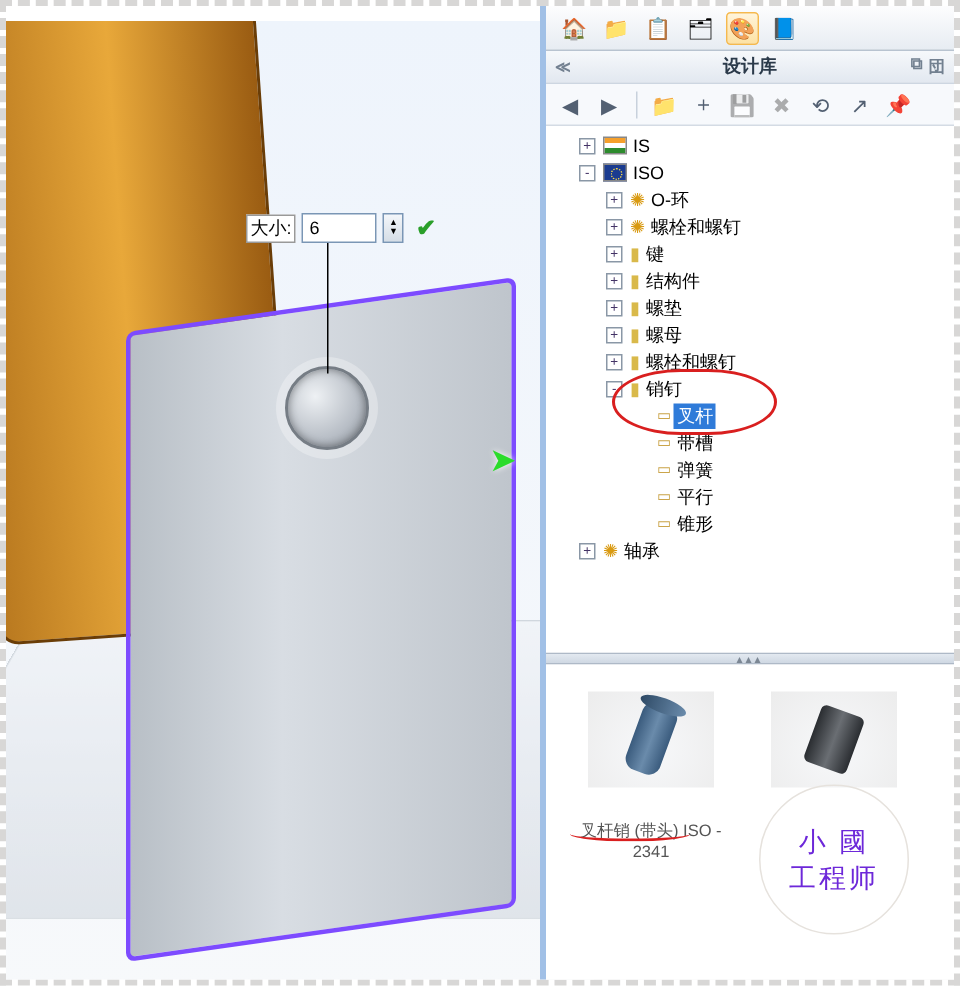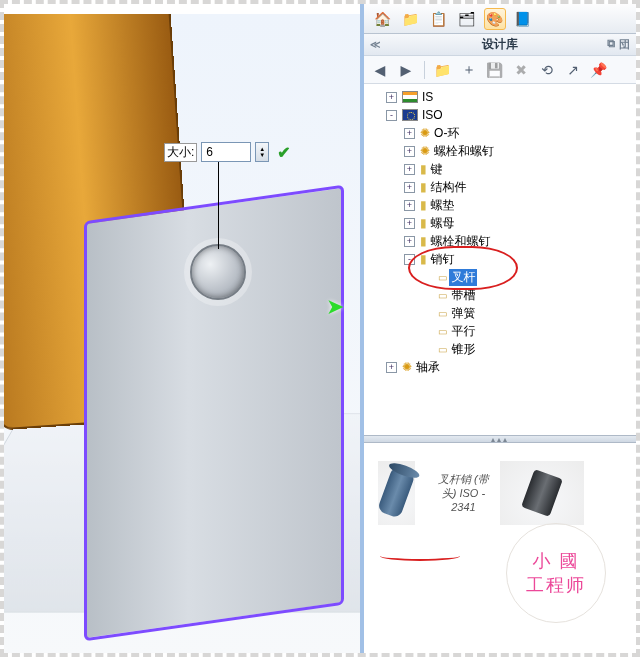--- a/index.html
+++ b/index.html
@@ -10,21 +10,21 @@
   .clamp-base { position:absolute; left:80px; bottom:40px; width:260px; height:420px; border:3px solid #7d4bff; background:linear-gradient(90deg,#b8bfc6,#d8dde3 40%,#bfc5cc); transform:skewY(-8deg); border-radius:6px; }
   .clamp-handle { position:absolute; left:-20px; top:-20px; width:200px; height:430px; background:linear-gradient(90deg,#b8781f,#e8a83a,#9a5c12); border:2px solid #6a3d07; border-radius:14px; transform:rotate(-4deg); }
   .clamp-pin { position:absolute; left:186px; top:230px; width:56px; height:56px; border-radius:50%; background:radial-gradient(circle at 35% 35%, #eef1f4, #b8bec6 60%, #888f97); border:2px solid #767d85; box-shadow:0 0 0 6px rgba(255,255,255,.3), inset 0 0 6px rgba(0,0,0,.4); }
   .dim-leader { position:absolute; left:214px; top:148px; width:1px; height:87px; background:#000; }
   .dim-box { position:absolute; left:160px; top:128px; display:flex; align-items:center; gap:4px; }
   .dim-label { font-size:12px; background:#fff; padding:0 2px; border:1px solid #999; }
   .dim-input { width:50px; height:20px; border:1px solid #7a96b5; font-size:12px; padding:0 4px; }
   .dim-spin { width:14px; height:20px; background:linear-gradient(#f3f6fa,#d5dde6); border:1px solid #7a96b5; display:flex; flex-direction:column; justify-content:center; align-items:center; font-size:6px; line-height:6px; cursor:pointer;}
   .dim-check { color:#2a9f2a; font-size:16px; font-weight:bold; cursor:pointer; margin-left:4px; }
   .green-arrow { position:absolute; left:322px; top:280px; color:#2bdc2b; font-size:22px; text-shadow:0 0 4px #fff; }
-  .watermark { position:absolute; right:30px; bottom:30px; width:100px; height:100px; border:1px solid #e6e2dd; border-radius:50%; display:flex; flex-direction:column; justify-content:center; align-items:center; color:#ec4899; font-size:18px; letter-spacing:2px; z-index:50; }
+  .watermark { position:absolute; right:30px; bottom:30px; width:100px; height:100px; border:1px solid #e6e2dd; border-radius:50%; display:flex; flex-direction:column; justify-content:center; align-items:center; color:#6d28d9; font-size:18px; letter-spacing:2px; z-index:50; }
   .sidepanel { position:absolute; right:0; top:0; width:276px; height:649px; background:#f4f4f4; border-left:4px solid #a1c0e6; display:flex; flex-direction:column; }
   .tabbar { height:30px; background:linear-gradient(#fdfdfe,#e7ecf2); border-bottom:1px solid #b8c3d0; display:flex; align-items:center; gap:6px; padding:0 8px; }
   .tabbar .ticon { width:22px; height:22px; display:flex; align-items:center; justify-content:center; border:1px solid transparent; border-radius:3px; font-size:14px; cursor:pointer;}
   .tabbar .active { border-color:#f6b94d; background:linear-gradient(#fff4db,#fde2a4); }
   .panel-title { height:22px; background:linear-gradient(#f6f8fb,#e2e8f0); border-bottom:1px solid #cdd6e1; display:flex; align-items:center; justify-content:center; position:relative; font-size:12px; font-weight:bold; color:#2b3a4a;}
   .panel-title .pleft{ position:absolute; left:6px; font-size:10px; color:#728090;}
   .panel-title .pright{ position:absolute; right:6px; display:flex; gap:4px; }
   .panel-title .pright span{ font-size:11px; color:#728090; cursor:pointer;}
   .toolbar { height:28px; display:flex; align-items:center; gap:6px; padding:3px 6px; background:#f7f9fc; border-bottom:1px solid #d4dbe4; }
   .tb-btn { width:20px; height:20px; display:flex; align-items:center; justify-content:center; border-radius:3px; cursor:pointer; font-size:14px; color:#536072;}
@@ -38,21 +38,21 @@
   .ic-eu{ width:16px;height:12px;display:inline-block;background:#1a3b8f;border:1px solid #888;position:relative;}
   .ic-eu::after{content:"";position:absolute;left:4px;top:2px;width:6px;height:6px;border-radius:50%;border:1px dotted #f8d94a;}
   .ic-gear{ color:#d99a12;}
   .ic-fold{ color:#d9b94a;}
   .ic-cyl{ color:#cba54b; font-size:10px;}
   .tree-lbl{ padding:0 2px;}
   .tree-lbl.selected{ background:#2f7bd9; color:#fff;}
   .red-circle{ position:absolute; border:2px solid #d91f1f; border-radius:50%/60%; pointer-events:none;}
   .splitter { height:8px; background:linear-gradient(#e3e9f0,#cfd8e3); border-top:1px solid #aeb9c7; border-bottom:1px solid #aeb9c7; display:flex; justify-content:center; align-items:center; color:#7c8794; font-size:8px; letter-spacing:2px; cursor:row-resize;}
   .thumbs { height:210px; background:#fff; display:flex; gap:10px; padding:18px 14px; align-items:flex-start; position:relative;}
-  .thumb { width:112px; display:flex; align-items:center; gap:22px; cursor:pointer;font-style:italic;}
+  .thumb { width:112px; display:flex; flex-direction:column; align-items:center; gap:22px; cursor:pointer;}
   .thumb-img { width:84px; height:64px; background:radial-gradient(circle at 50% 60%, #f7f8fa, #ececec); display:flex; align-items:center; justify-content:center;}
   .part-pin1{ width:24px; height:46px; background:linear-gradient(90deg,#3a5b7d,#6a8bab,#3a5b7d); border-radius:6px 6px 8px 8px; transform:rotate(20deg); position:relative;}
   .part-pin1::before{content:"";position:absolute;top:-6px;left:-4px;width:32px;height:10px;background:linear-gradient(90deg,#2e4a66,#6a8bab);border-radius:50%;}
   .part-pin2{ width:30px; height:40px; background:linear-gradient(90deg,#2a2d31,#6a6e73,#2a2d31); border-radius:4px; transform:rotate(20deg);}
   .thumb-cap{ font-size:11px; color:#555; text-align:center; line-height:14px;}
   .red-under{ position:absolute; width:80px; height:10px; border-bottom:2px solid #d91f1f; border-radius:0 0 50% 50%; pointer-events:none;}
 </style>
 </head>
 <body>
 

